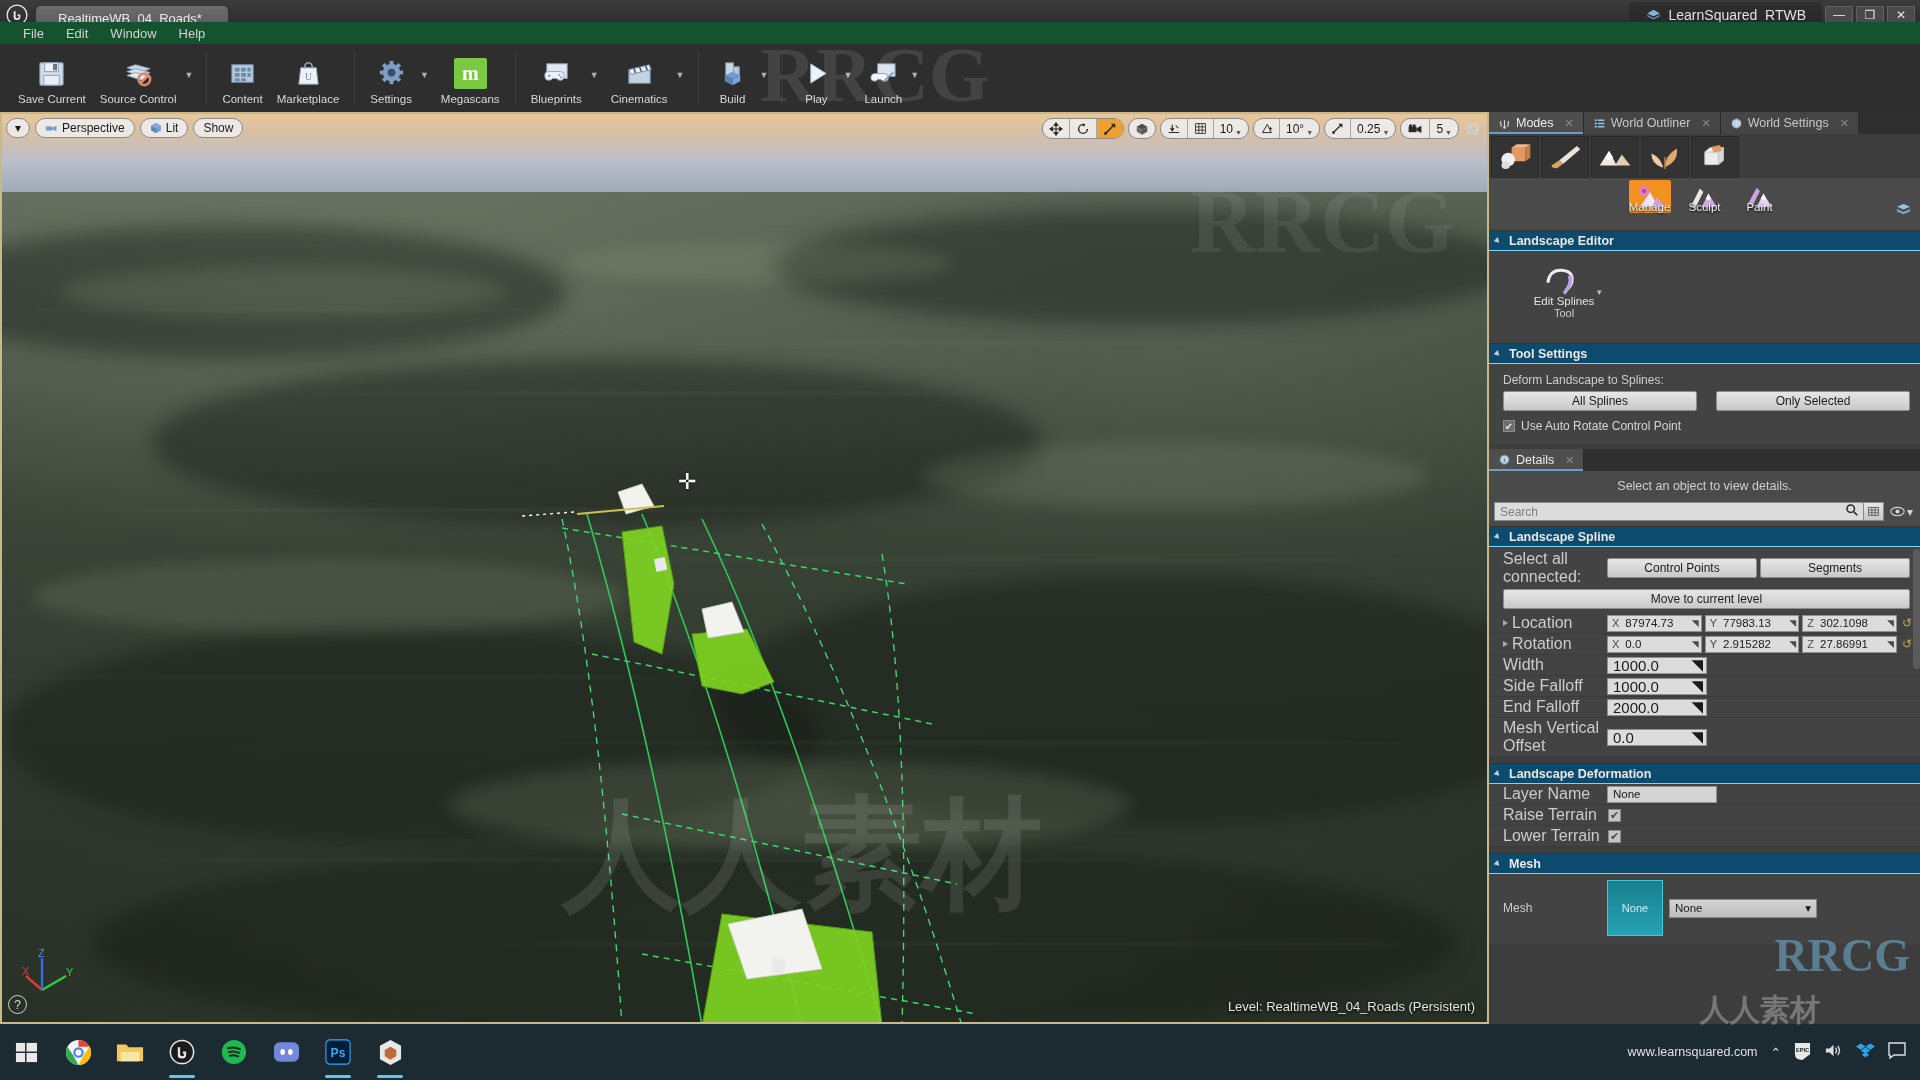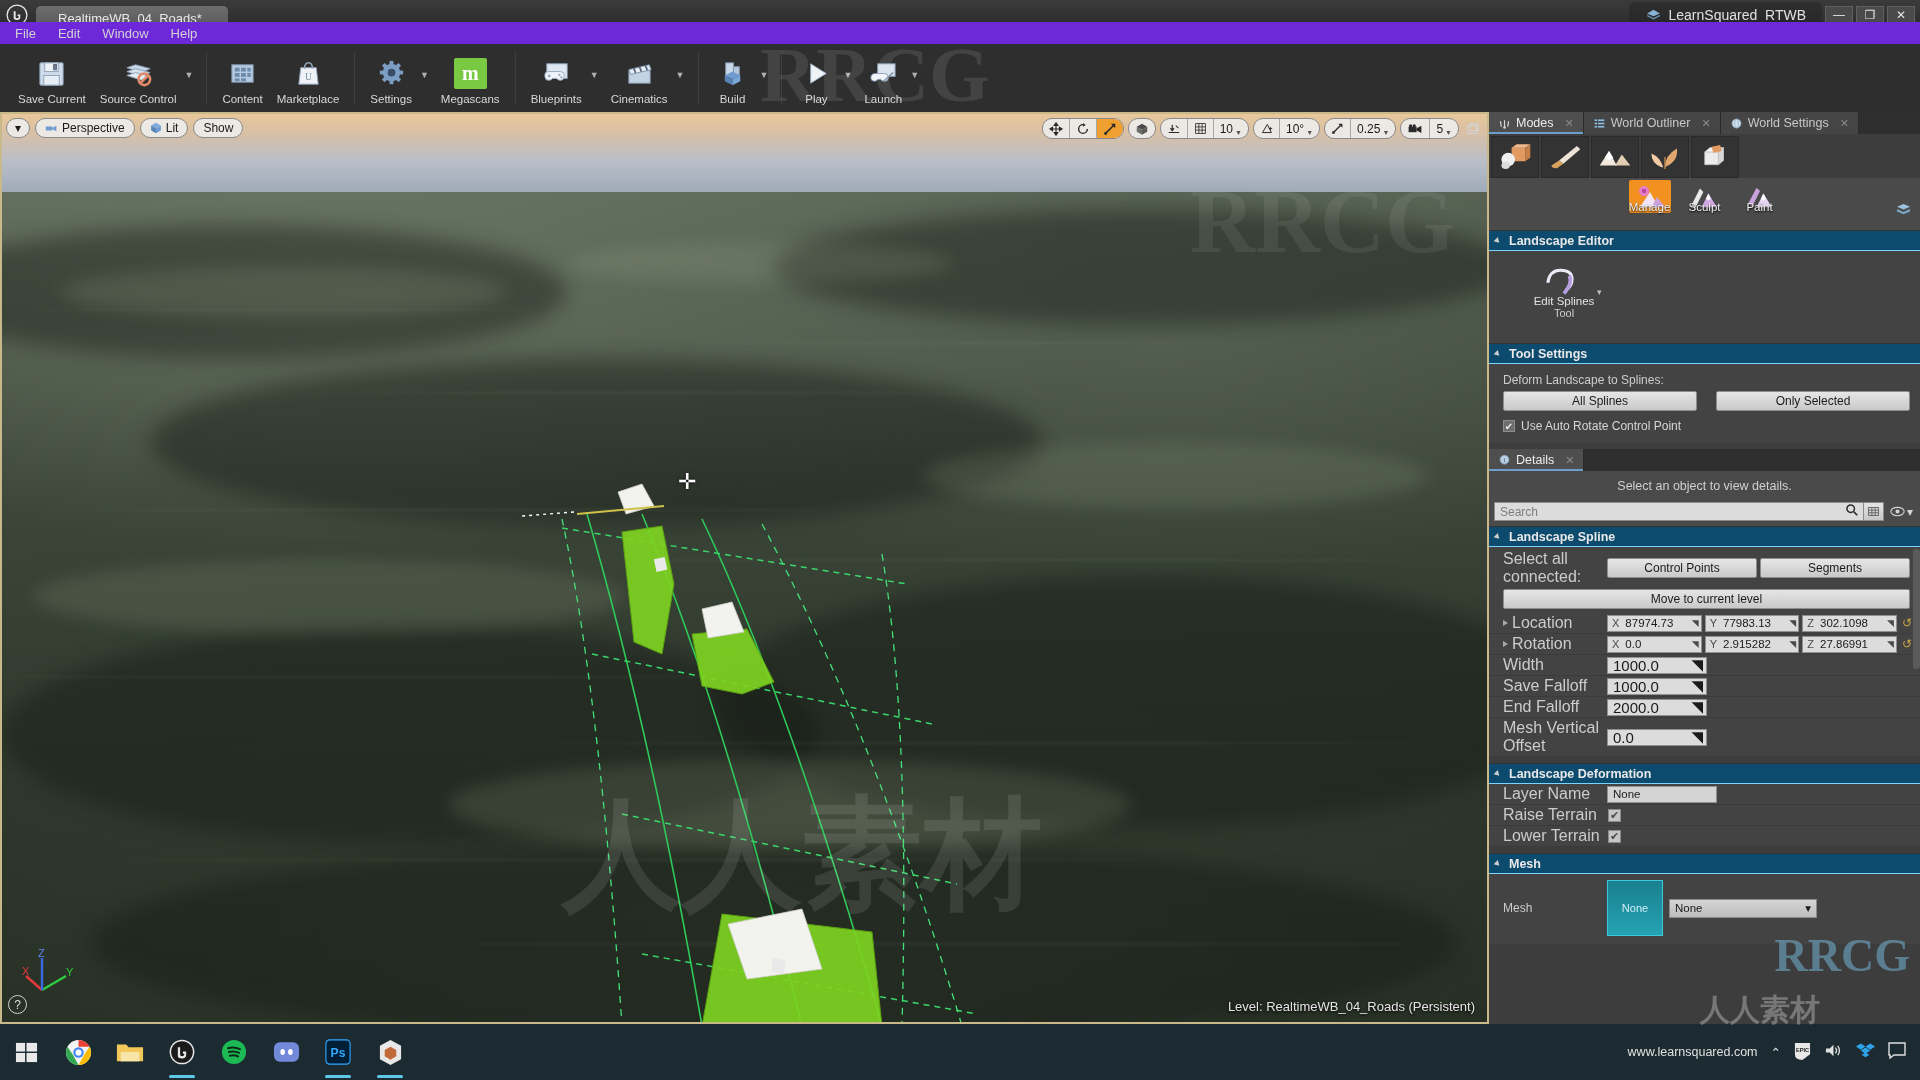--- a/index.html
+++ b/index.html
@@ -18,21 +18,21 @@
   .proj-tab { height:26px; background:linear-gradient(180deg,#2f2f2f,#262626);
     border-radius:5px 5px 0 0; display:flex; align-items:center; gap:7px;
     padding:0 16px; color:#e0e0e0; font-size:14px; }
   .proj-ico { width:17px; height:17px; }
   .wbtn { width:28px; height:19px; margin-left:3px; background:#4a4a4a; border:1px solid #606060;
     display:flex; align-items:center; justify-content:center; color:#e5e5e5; font-size:12px; }
   .wbtn.close { margin-right:3px; }
 
   
   .menubar { position:absolute; left:0; top:22px; width:1920px; height:22px;
-    background:#6d28d9; display:flex; align-items:center; padding-left:4px; z-index:5; }
+    background:#14532d; display:flex; align-items:center; padding-left:12px; z-index:5; }
   .menubar .mi { color:#d2d2d2; font-size:13px; padding:2px 11px; }
 
   
   .toolbar { position:absolute; left:0; top:44px; width:1920px; height:68px;
     background:#2e2e2e; display:flex; align-items:center; padding-left:6px; }
   .tgroup { display:flex; align-items:flex-end; height:62px; padding:0 5px; }
   .tsep { width:1px; height:52px; background:#1d1d1d; margin:0 3px; border-right:1px solid #3e3e3e; }
   .tbtn { display:flex; flex-direction:column; align-items:center; justify-content:flex-end;
     padding:3px 7px 4px 7px; min-width:52px; height:60px; }
   .tbtn .ic { width:36px; height:34px; display:flex; align-items:center; justify-content:center; }
@@ -856,21 +856,21 @@
     <div class="prow">
       <div class="pl">Width</div>
       <div class="pv">
           <div class="wfield">
         <span>1000.0</span>
         <span class="sp">◥</span>
           </div>
         </div>
     </div>
     <div class="prow">
-      <div class="pl">Save Falloff</div>
+      <div class="pl">Side Falloff</div>
       <div class="pv">
           <div class="wfield">
         <span>1000.0</span>
         <span class="sp">◥</span>
           </div>
         </div>
     </div>
     <div class="prow">
       <div class="pl">End Falloff</div>
       <div class="pv">

